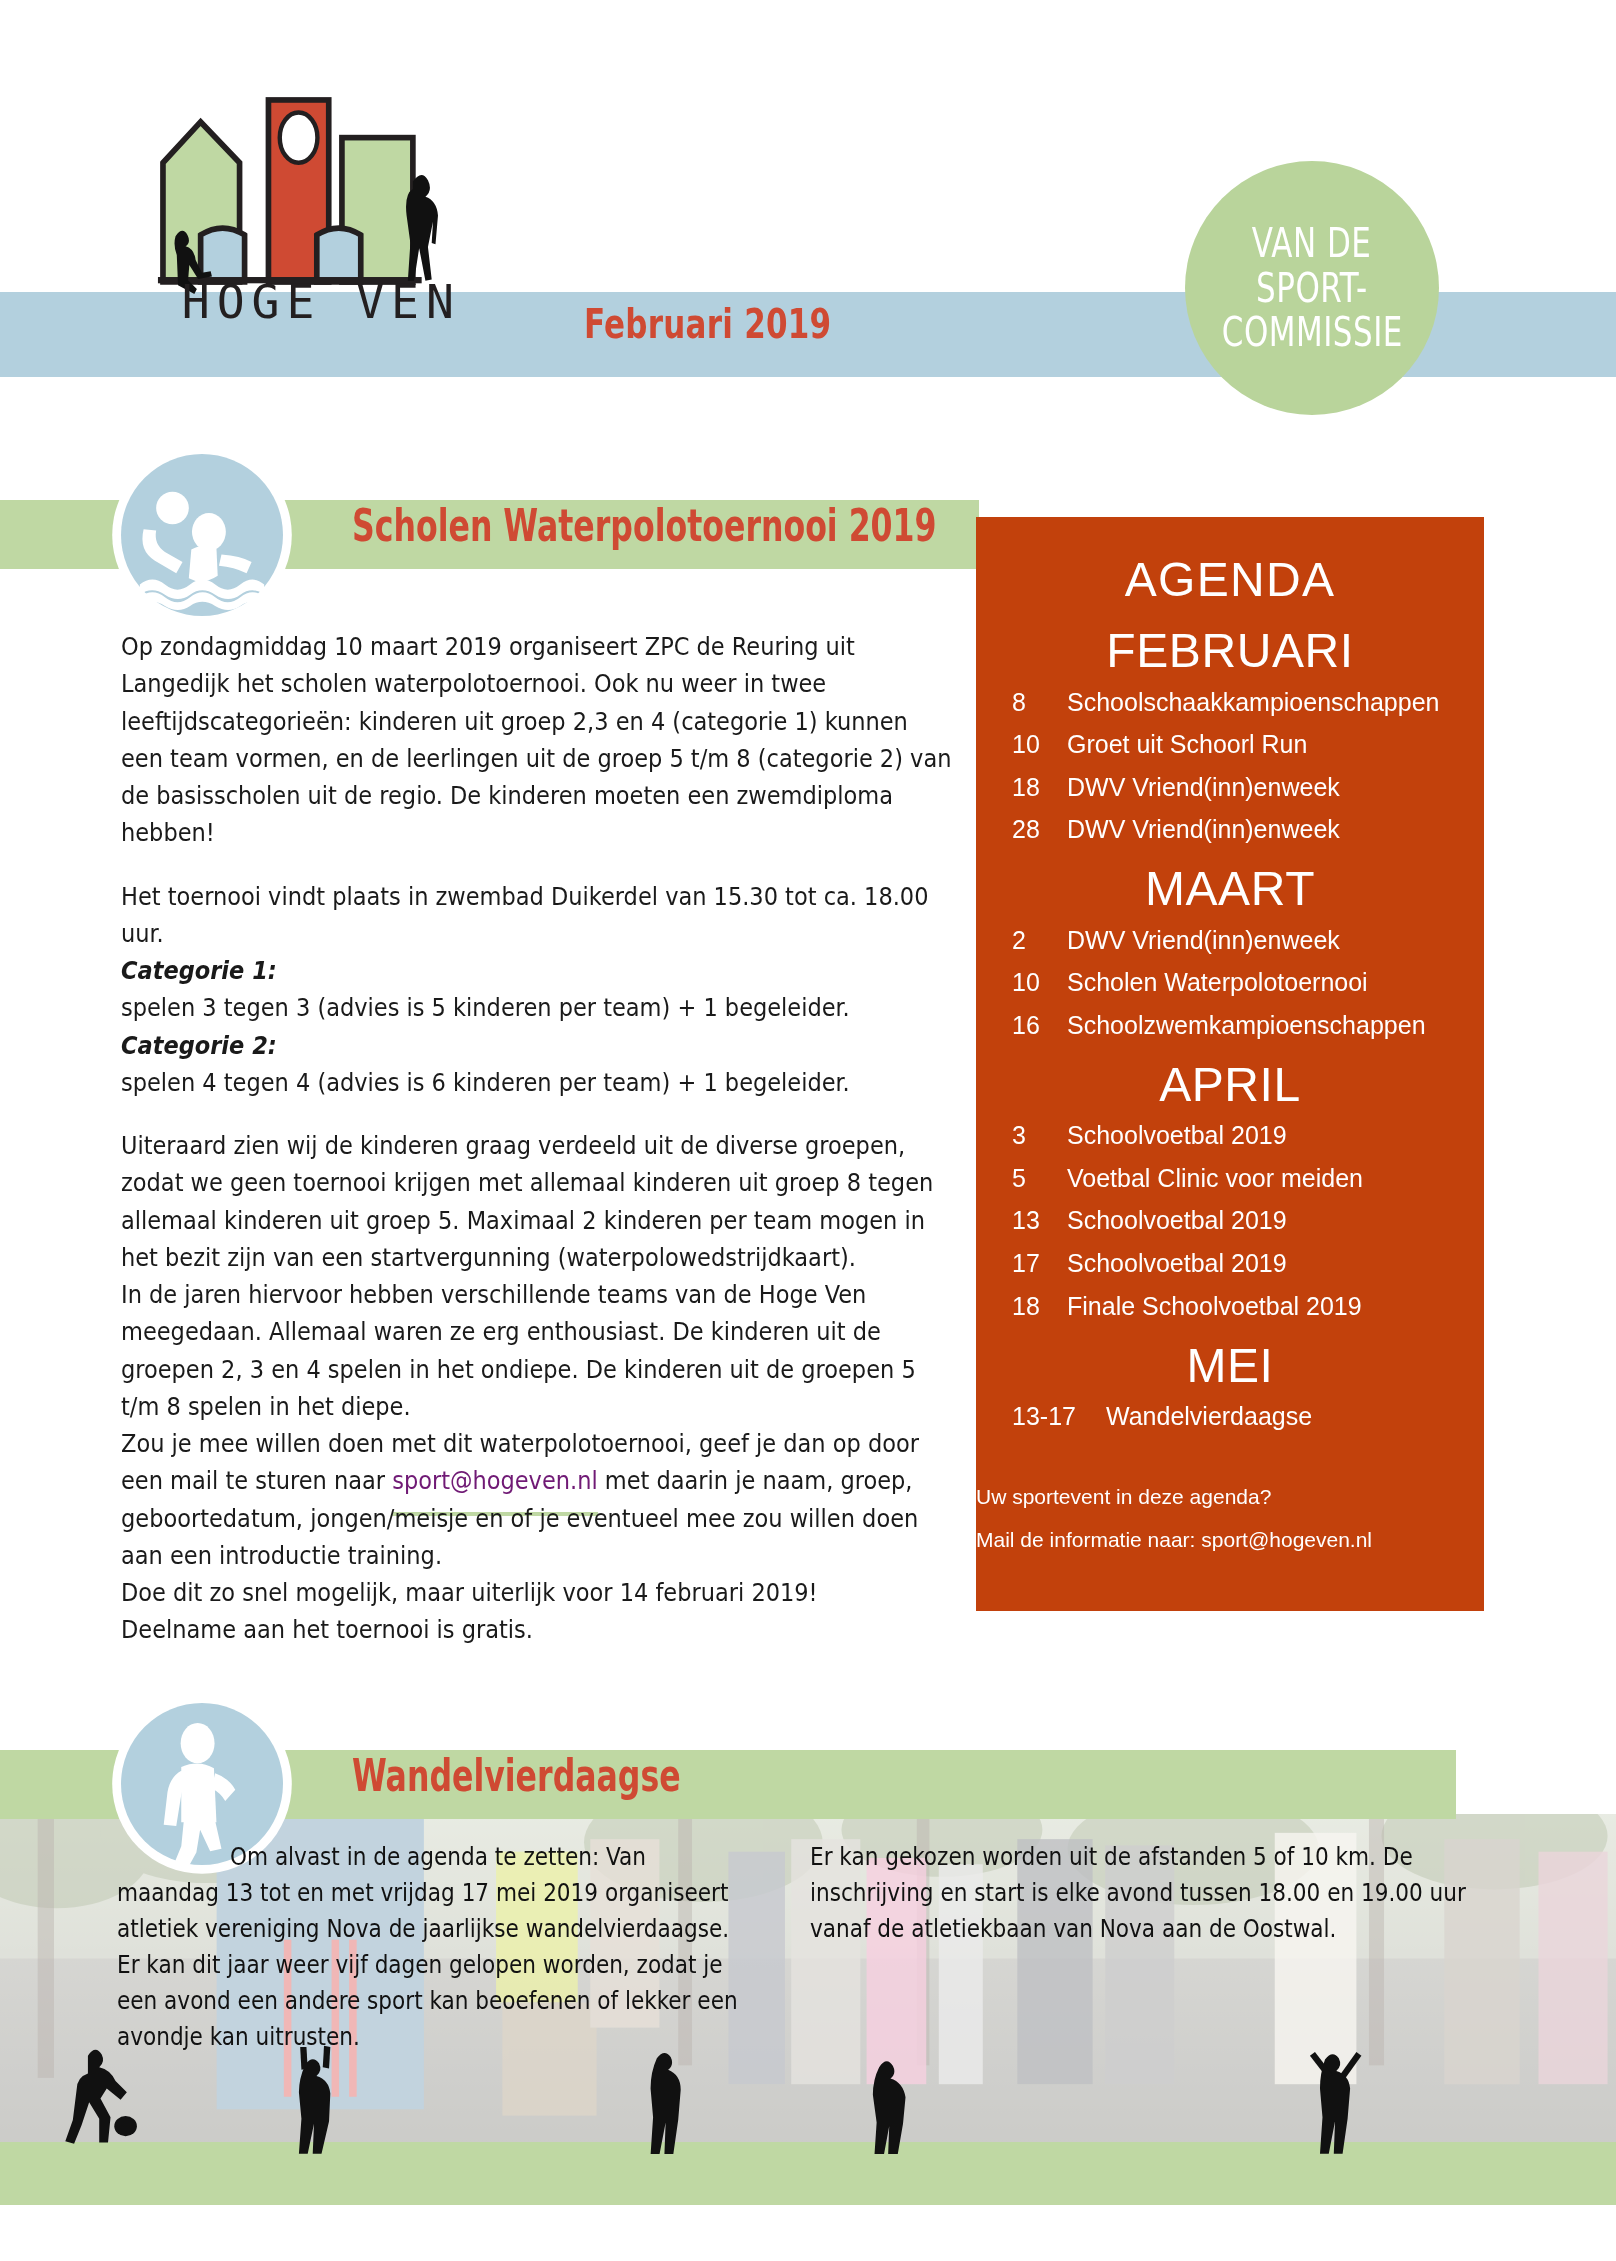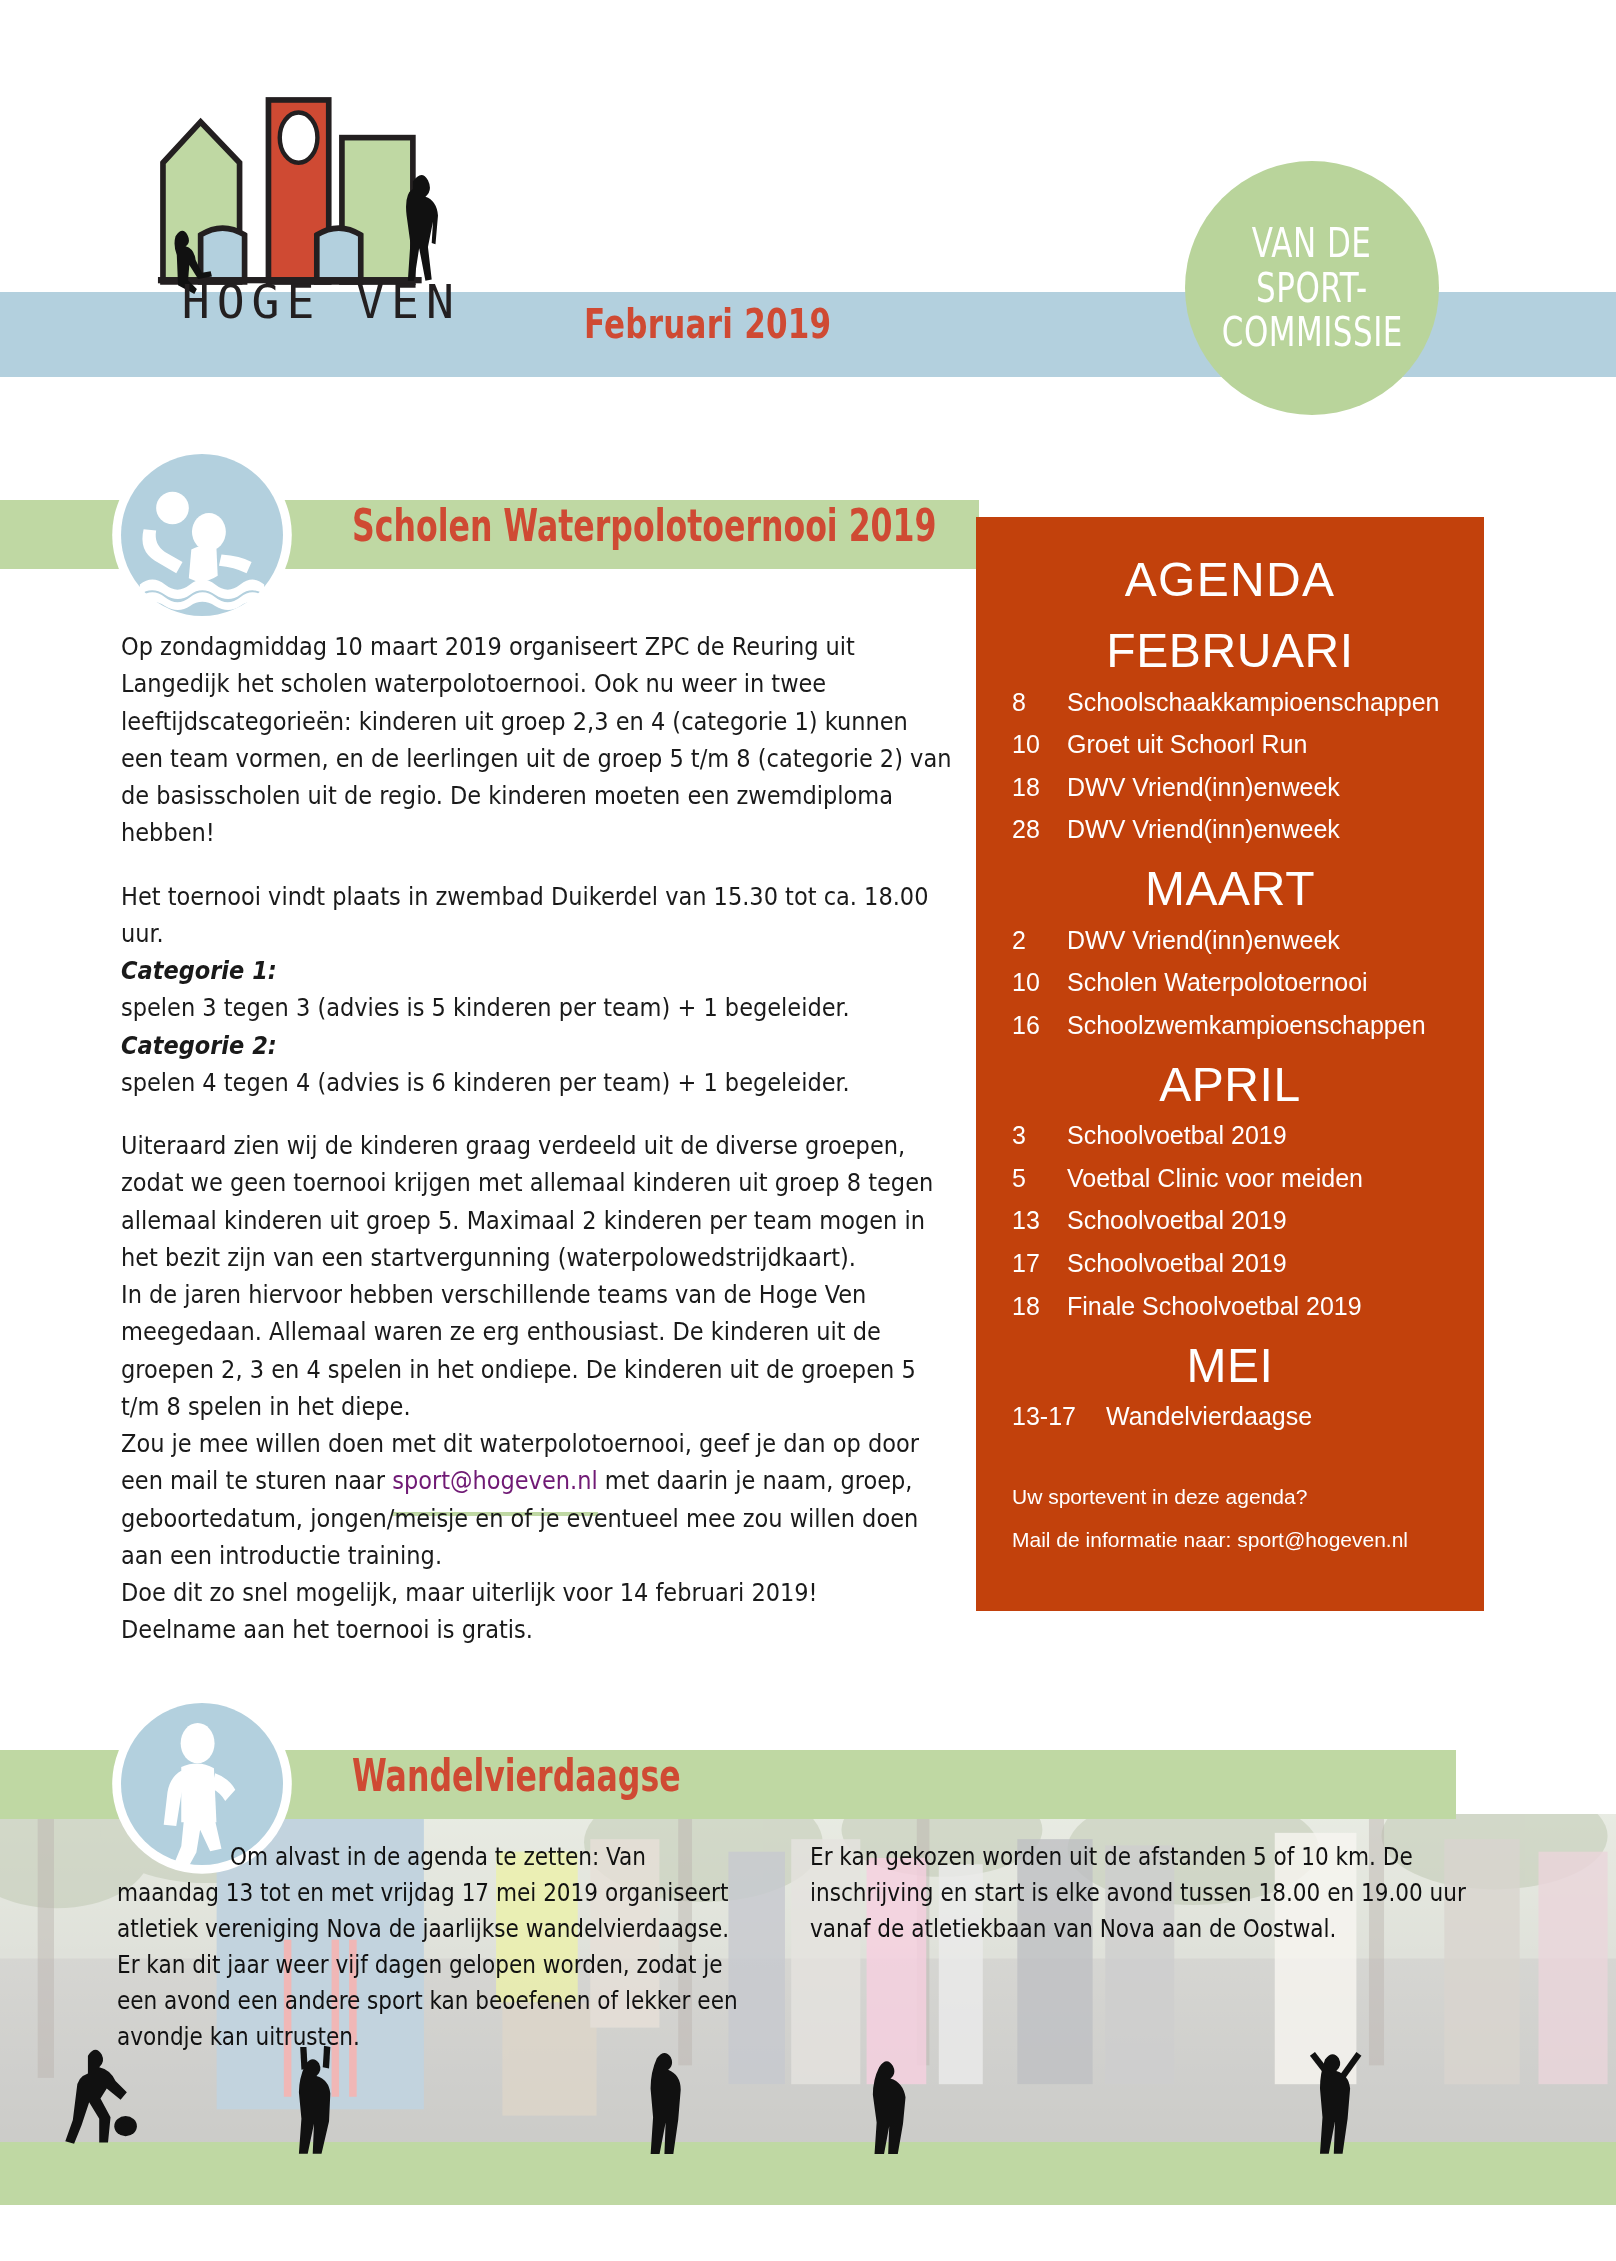--- a/index.html
+++ b/index.html
@@ -68,21 +68,21 @@
   #agenda h2.agenda-title{
     margin:35px 0 0 0;text-align:center;font-weight:400;font-size:48px;letter-spacing:1.3px;
   }
   #agenda h3.month{
     margin:19px 0 11.3px 0;text-align:center;font-weight:400;font-size:48px;letter-spacing:0.6px;
   }
   #agenda h3.month.first{margin-top:16.3px;}
   .agenda-row{display:flex;font-size:25px;line-height:1.0;margin:0 0 17.6px 0;padding-left:36px;}
   .agenda-row .d{width:55px;flex:0 0 55px;}
   .agenda-row.wide .d{width:94px;flex:0 0 94px;}
-  .agenda-foot{padding-left:36px;font-size:21px;line-height:1.0;}
+  .agenda-foot{font-size:21px;line-height:1.0;}
   .agenda-foot div{margin-bottom:21.3px;}
   #agenda .spacer{height:40px;}
 
   
   #photo-strip{
     position:absolute;left:0;top:1814px;width:1617px;height:377px;overflow:hidden;
   }
   #photo-strip .ph{position:absolute;inset:0;}
   #green-bar-2{
     position:absolute;left:0;top:1750px;width:1456px;height:69px;background:#bfd8a3;

